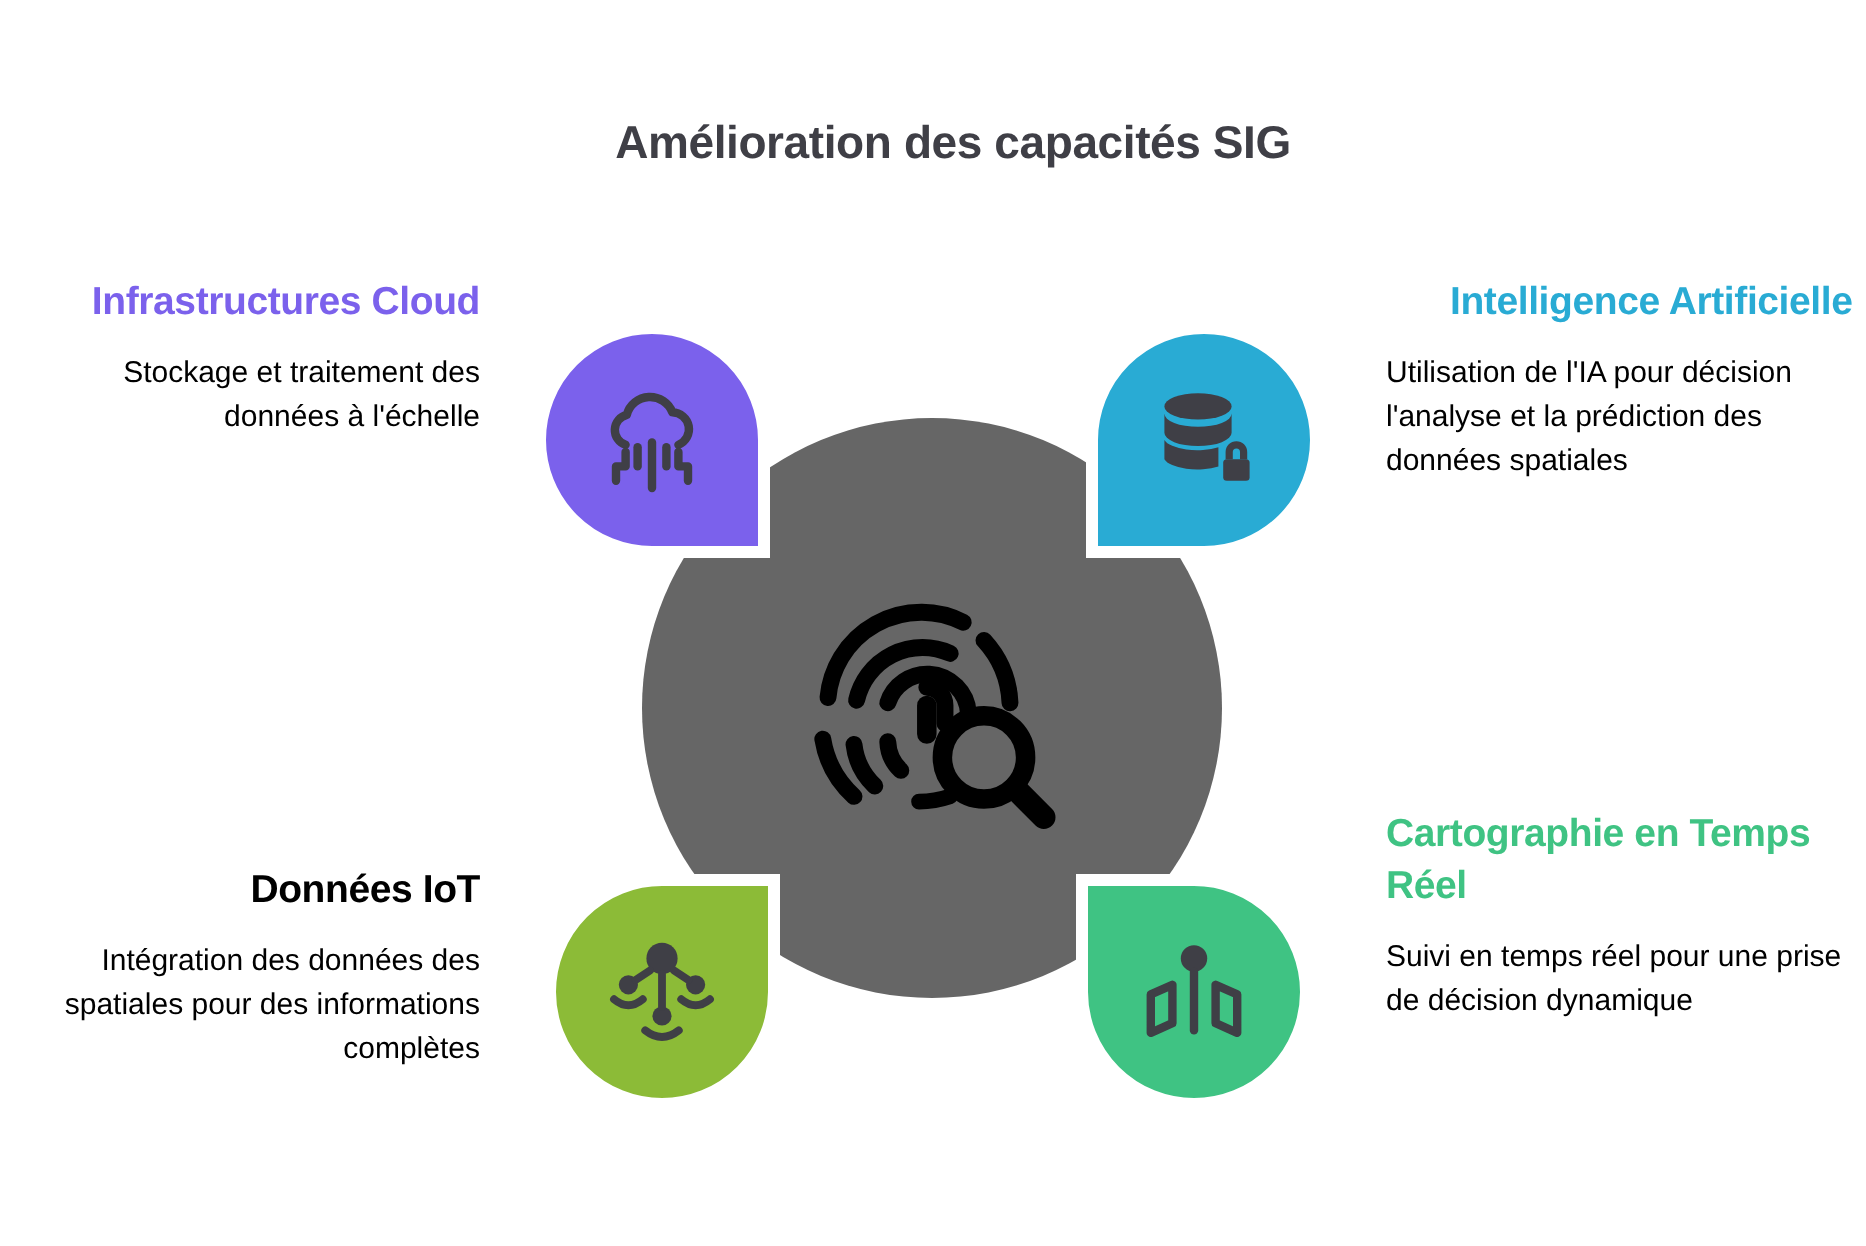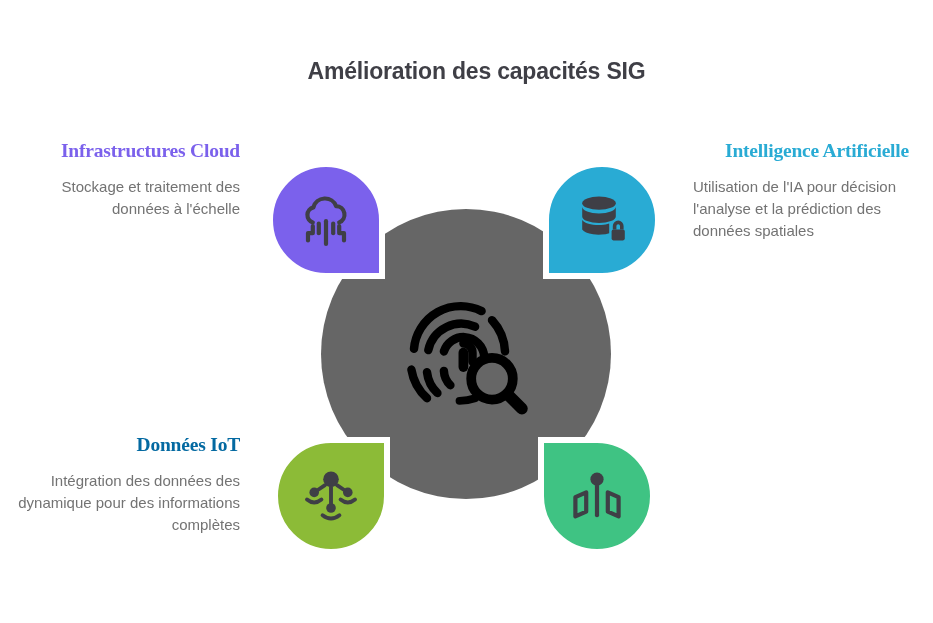--- a/index.html
+++ b/index.html
@@ -38,26 +38,25 @@
   .block {
     position: absolute;
     width: 240px;
   }
   .block .heading {
     font-size: 19.5px;
     font-weight: bold;
     line-height: 26px;
     margin: 0 0 12px 0;
     letter-spacing: -0.2px;
-    font-family: Liberation Serif, serif;
   }
   .block .desc {
     font-size: 15px;
     line-height: 22px;
-    color: #737373;
+    color: #000000;
     margin: 0;
   }
 
   .block.left  { text-align: right; }
   .block.right { text-align: left;  }
 
   #block-cloud { left: 0px;   top: 138px; }
   #block-ai    { left: 693px; top: 138px; }
   #block-iot   { left: 0px;   top: 432px; }
   #block-map   { left: 693px; top: 404px; }
@@ -181,18 +180,22 @@
     <p class="heading" style="color:#7b61ec;">Infrastructures Cloud</p>
     <p class="desc">Stockage et traitement des données à l'échelle</p>
   </div>
 
   <div class="block right" id="block-ai">
     <p class="heading" style="color:#29abd4;margin-left:32px;">Intelligence Artificielle</p>
     <p class="desc">Utilisation de l'IA pour décision l'analyse et la prédiction des données spatiales</p>
   </div>
 
   <div class="block left" id="block-iot">
-    <p class="heading" style="color:#0369a1;">Données IoT</p>
-    <p class="desc">Intégration des données des dynamique pour des informations complètes</p>
-  </div>
-
+    <p class="heading" style="color:#000000;">Données IoT</p>
+    <p class="desc">Intégration des données des spatiales pour des informations complètes</p>
+  </div>
+
+  <div class="block right" id="block-map">
+    <p class="heading" style="color:#3fc383;">Cartographie en Temps Réel</p>
+    <p class="desc">Suivi en temps réel pour une prise de décision dynamique</p>
+  </div>
 
 </div>
 
 </body></html>

